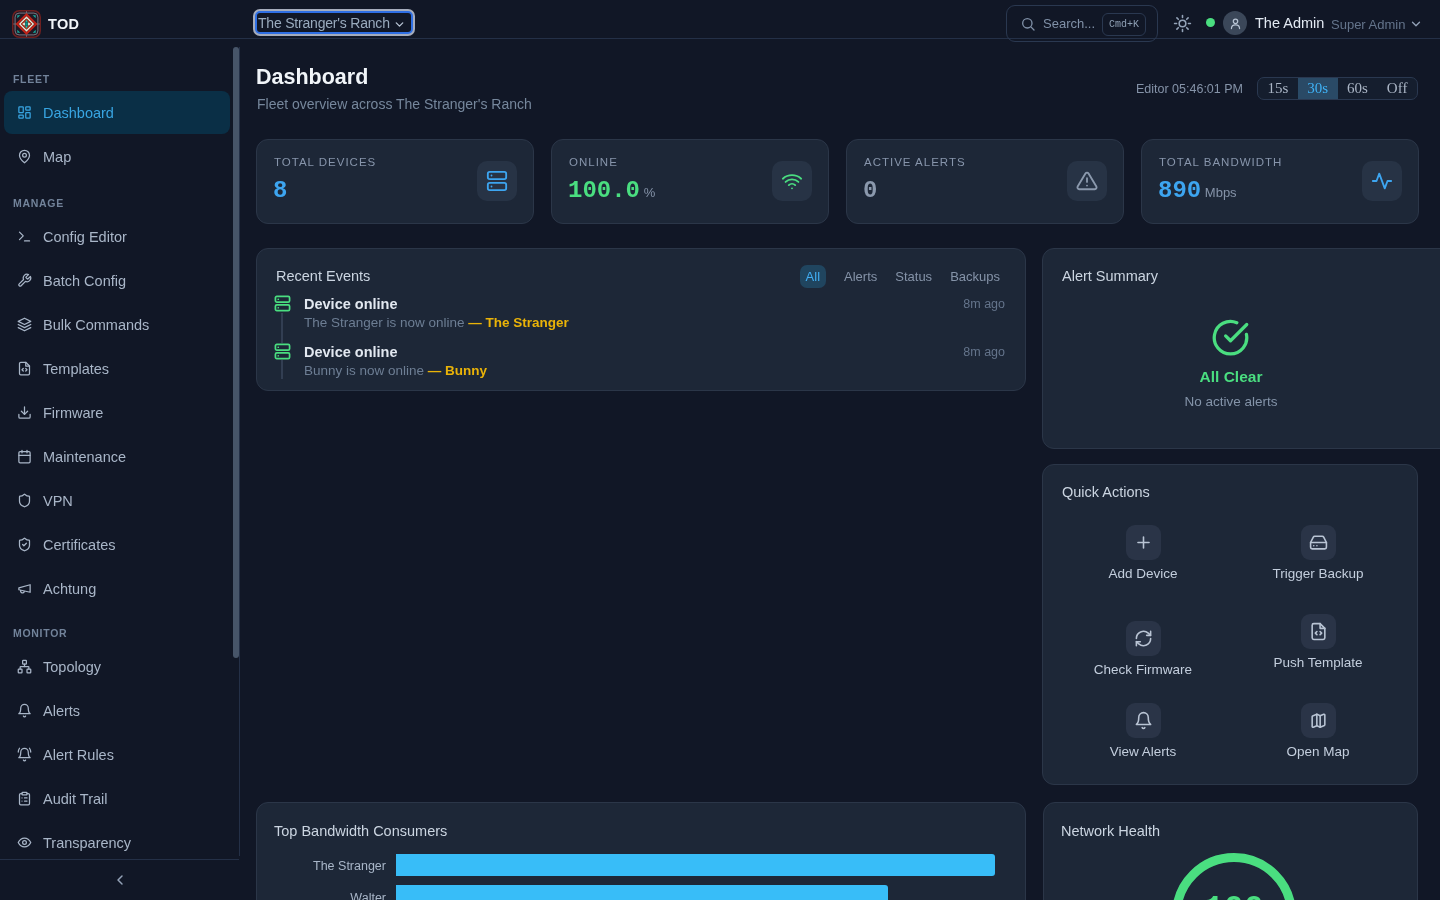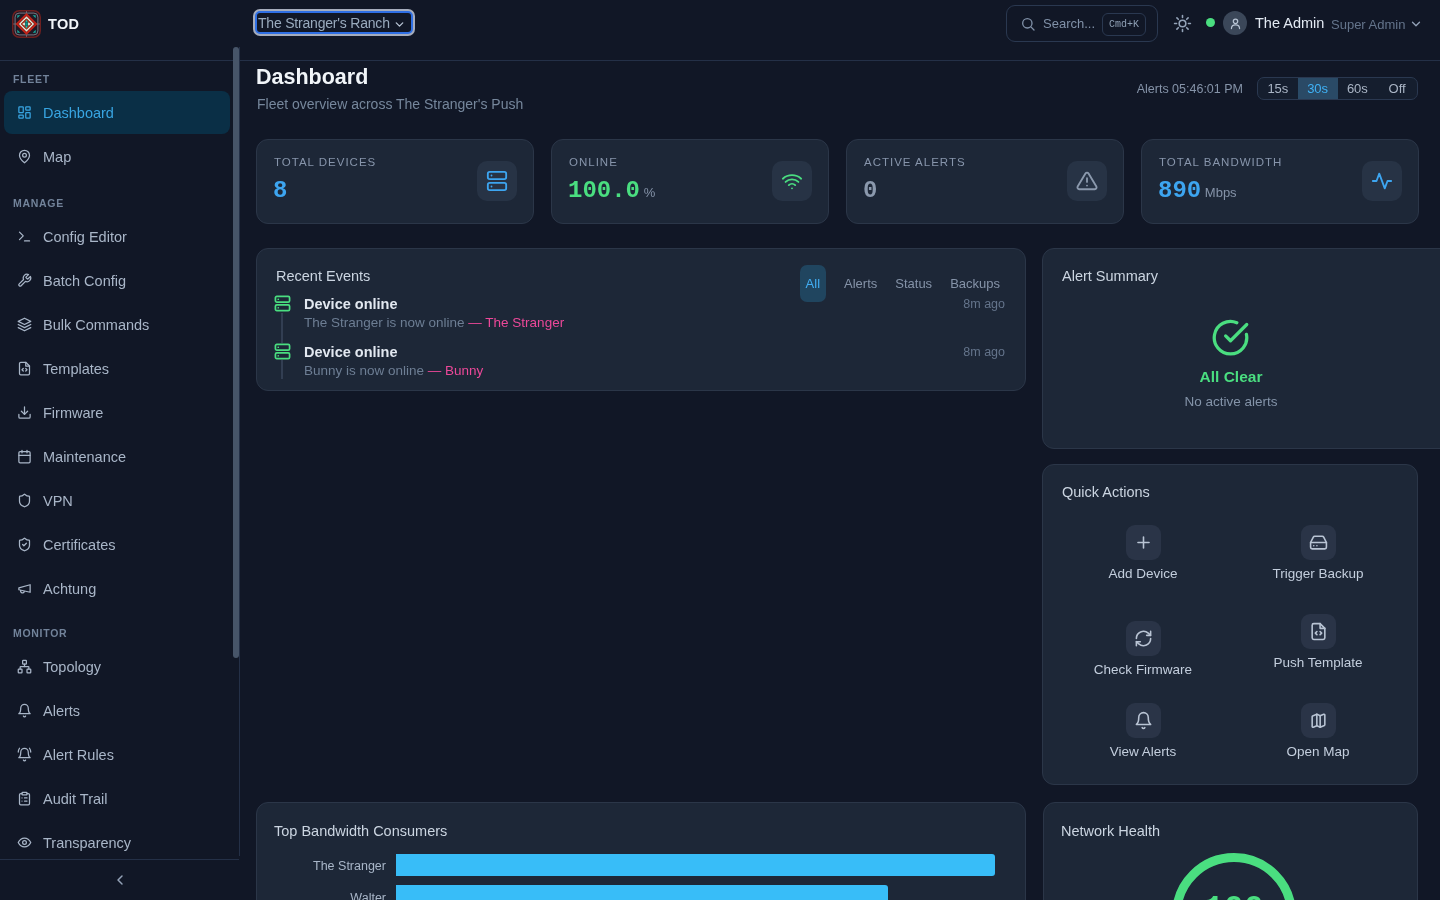--- a/index.html
+++ b/index.html
@@ -2,21 +2,21 @@
 <html><head>
 <meta charset="utf-8">
 <title>TOD</title>
 <style>
   * { margin:0; padding:0; box-sizing:border-box; }
   html,body { width:1440px; height:900px; overflow:hidden; background:#111726; }
   body { font-family:"Liberation Sans", sans-serif; color:#dae3ef; position:relative; }
   svg { display:block; }
 
   
-  #topbar { position:absolute; left:0; top:0; width:1440px; height:61px; border-bottom:1px solid #243047; }
+  #topbar { position:absolute; left:0; top:0; width:1440px; height:39px; border-bottom:1px solid #243047; }
   #logo { position:absolute; left:12px; top:10px; width:29px; height:28px; }
   #brand { position:absolute; left:48px; top:16px; font-size:14.5px; font-weight:bold; color:#f1f5f9; letter-spacing:.3px; }
   #orgsel { position:absolute; left:255px; top:11px; width:158px; height:23px; background:#111726; border:2px solid #2f6fe4; border-radius:5px; box-shadow:0 0 0 2px rgba(228,237,252,.7); display:flex; align-items:center; }
   #orgsel .txt { font-size:14px; color:#9aabbe; margin-left:1px; white-space:nowrap; letter-spacing:-0.2px; }
   #orgsel svg { position:absolute; right:5px; top:5px; }
   #search { position:absolute; left:1006px; top:5px; width:152px; height:37px; border:1px solid #2a3850; border-radius:9px; display:flex; align-items:center; }
   #search .ph { font-size:13px; color:#8091a8; margin-left:7px; }
   #search .kbd { position:absolute; right:11px; top:7px; height:23px; padding:0 6px; border:1px solid #2a3850; border-radius:6px; font-family:"Liberation Mono",monospace; font-size:10px; color:#8fa0b5; display:flex; align-items:center; }
   #sun { position:absolute; left:1173px; top:14px; }
   #statusdot { position:absolute; left:1206px; top:18px; width:9px; height:9px; border-radius:50%; background:#4ade80; }
@@ -37,40 +37,40 @@
   
   #collapse { position:absolute; left:0; top:859px; width:239px; height:41px; border-top:1px solid #243047; display:flex; align-items:center; justify-content:center; }
 
   
   #main { position:absolute; left:240px; top:47px; width:1200px; height:853px; }
   .card { position:absolute; background:#1d2737; border:1px solid #2b3648; border-radius:12px; }
   h1.pagetitle { position:absolute; left:16px; top:18px; font-size:21.5px; font-weight:bold; color:#f1f5f9; }
   .pagesub { position:absolute; left:17px; top:49px; font-size:14px; color:#76879c; }
   #updated { position:absolute; right:197px; top:35px; font-size:12.5px; color:#8593a8; }
   #intervals { position:absolute; left:1017px; top:30px; width:161px; height:23px; border:1px solid #2a3850; border-radius:7px; background:#151e2e; display:flex; overflow:hidden; }
-  #intervals .seg { flex:1; display:flex; align-items:center; justify-content:center; font-size:13px; color:#aab5c5; }
+  #intervals .seg { flex:1; display:flex; align-items:center; justify-content:center; font-size:15px; color:#aab5c5;font-family:Liberation Serif, serif; }
   #intervals .seg.active { background:#2a4a66; color:#3fb2f6; }
 
   
   .stat { top:92px; height:85px; width:278px; }
   .stat .slabel { position:absolute; left:17px; top:16px; font-size:11.5px; letter-spacing:1px; color:#8795ab; }
   .stat .sval { position:absolute; left:16px; top:37px; font-family:"Liberation Mono",monospace; font-weight:bold; font-size:24px; }
   .stat .suffix { font-family:"Liberation Sans",sans-serif; font-weight:normal; font-size:13px; color:#8593a8; }
   .stat .ibox { position:absolute; right:16px; top:21px; width:40px; height:40px; border-radius:10px; background:#273345; display:flex; align-items:center; justify-content:center; }
 
   
   #events { left:16px; top:201px; width:770px; height:143px; }
   .cardtitle { font-size:14.5px; color:#cbd5e1; }
   #events .hdr { position:absolute; left:19px; top:19px; }
   #events .tabs { position:absolute; right:25px; top:16px; display:flex; align-items:center; gap:18px; font-size:13px; color:#8593a8; }
-  #events .tabs .pill { background:#20455f; color:#42aef3; border-radius:7px; padding:11px 6px; }
+  #events .tabs .pill { background:#20455f; color:#42aef3; border-radius:7px; padding:4px 6px; }
   .evt { position:absolute; left:17px; }
   .evt .title { font-size:14.5px; font-weight:bold; color:#e2e8f0; }
   .evt .sub { font-size:13.5px; color:#6d7e94; margin-top:3px; }
-  .evt .sub b { color:#ec4899; font-weight:normal; }
+  .evt .sub b { color:#eab308; font-weight:bold; }
   .evt .time { position:absolute; font-size:12.5px; color:#64748b; }
 
   
   #alertsum { left:802px; top:201px; width:444px; height:201px; }
   #quick { left:802px; top:417px; width:376px; height:321px; }
   .qbtn { position:absolute; width:120px; text-align:center; }
   .qbtn .qbox { width:35px; height:35px; margin:0 auto; border-radius:9px; background:#2a3447; display:flex; align-items:center; justify-content:center; }
   .qbtn .qlbl { margin-top:6px; font-size:13.5px; color:#c3cedd; }
 
   
@@ -271,22 +271,22 @@
 </div>
 
 <div id="collapse">
   <svg width="16" height="16" viewBox="0 0 24 24" fill="none" stroke="#94a3b8" stroke-width="2.2" stroke-linecap="round" stroke-linejoin="round">
       <path d="M15 18l-6-6 6-6"></path>
     </svg>
 </div>
 
 <div id="main">
   <h1 class="pagetitle">Dashboard</h1>
-  <div class="pagesub">Fleet overview across The Stranger's Push</div>
-  <div id="updated">Alerts 05:46:01 PM</div>
+  <div class="pagesub">Fleet overview across The Stranger's Ranch</div>
+  <div id="updated">Editor 05:46:01 PM</div>
   <div id="intervals">
     <div class="seg">15s</div>
       <div class="seg active">30s</div>
       <div class="seg">60s</div>
       <div class="seg">Off</div>
   </div>
 
   <div class="card stat" style="left:16px">
     <div class="slabel">TOTAL DEVICES</div>
     <div class="sval" style="color:#3da5f0">8</div>

